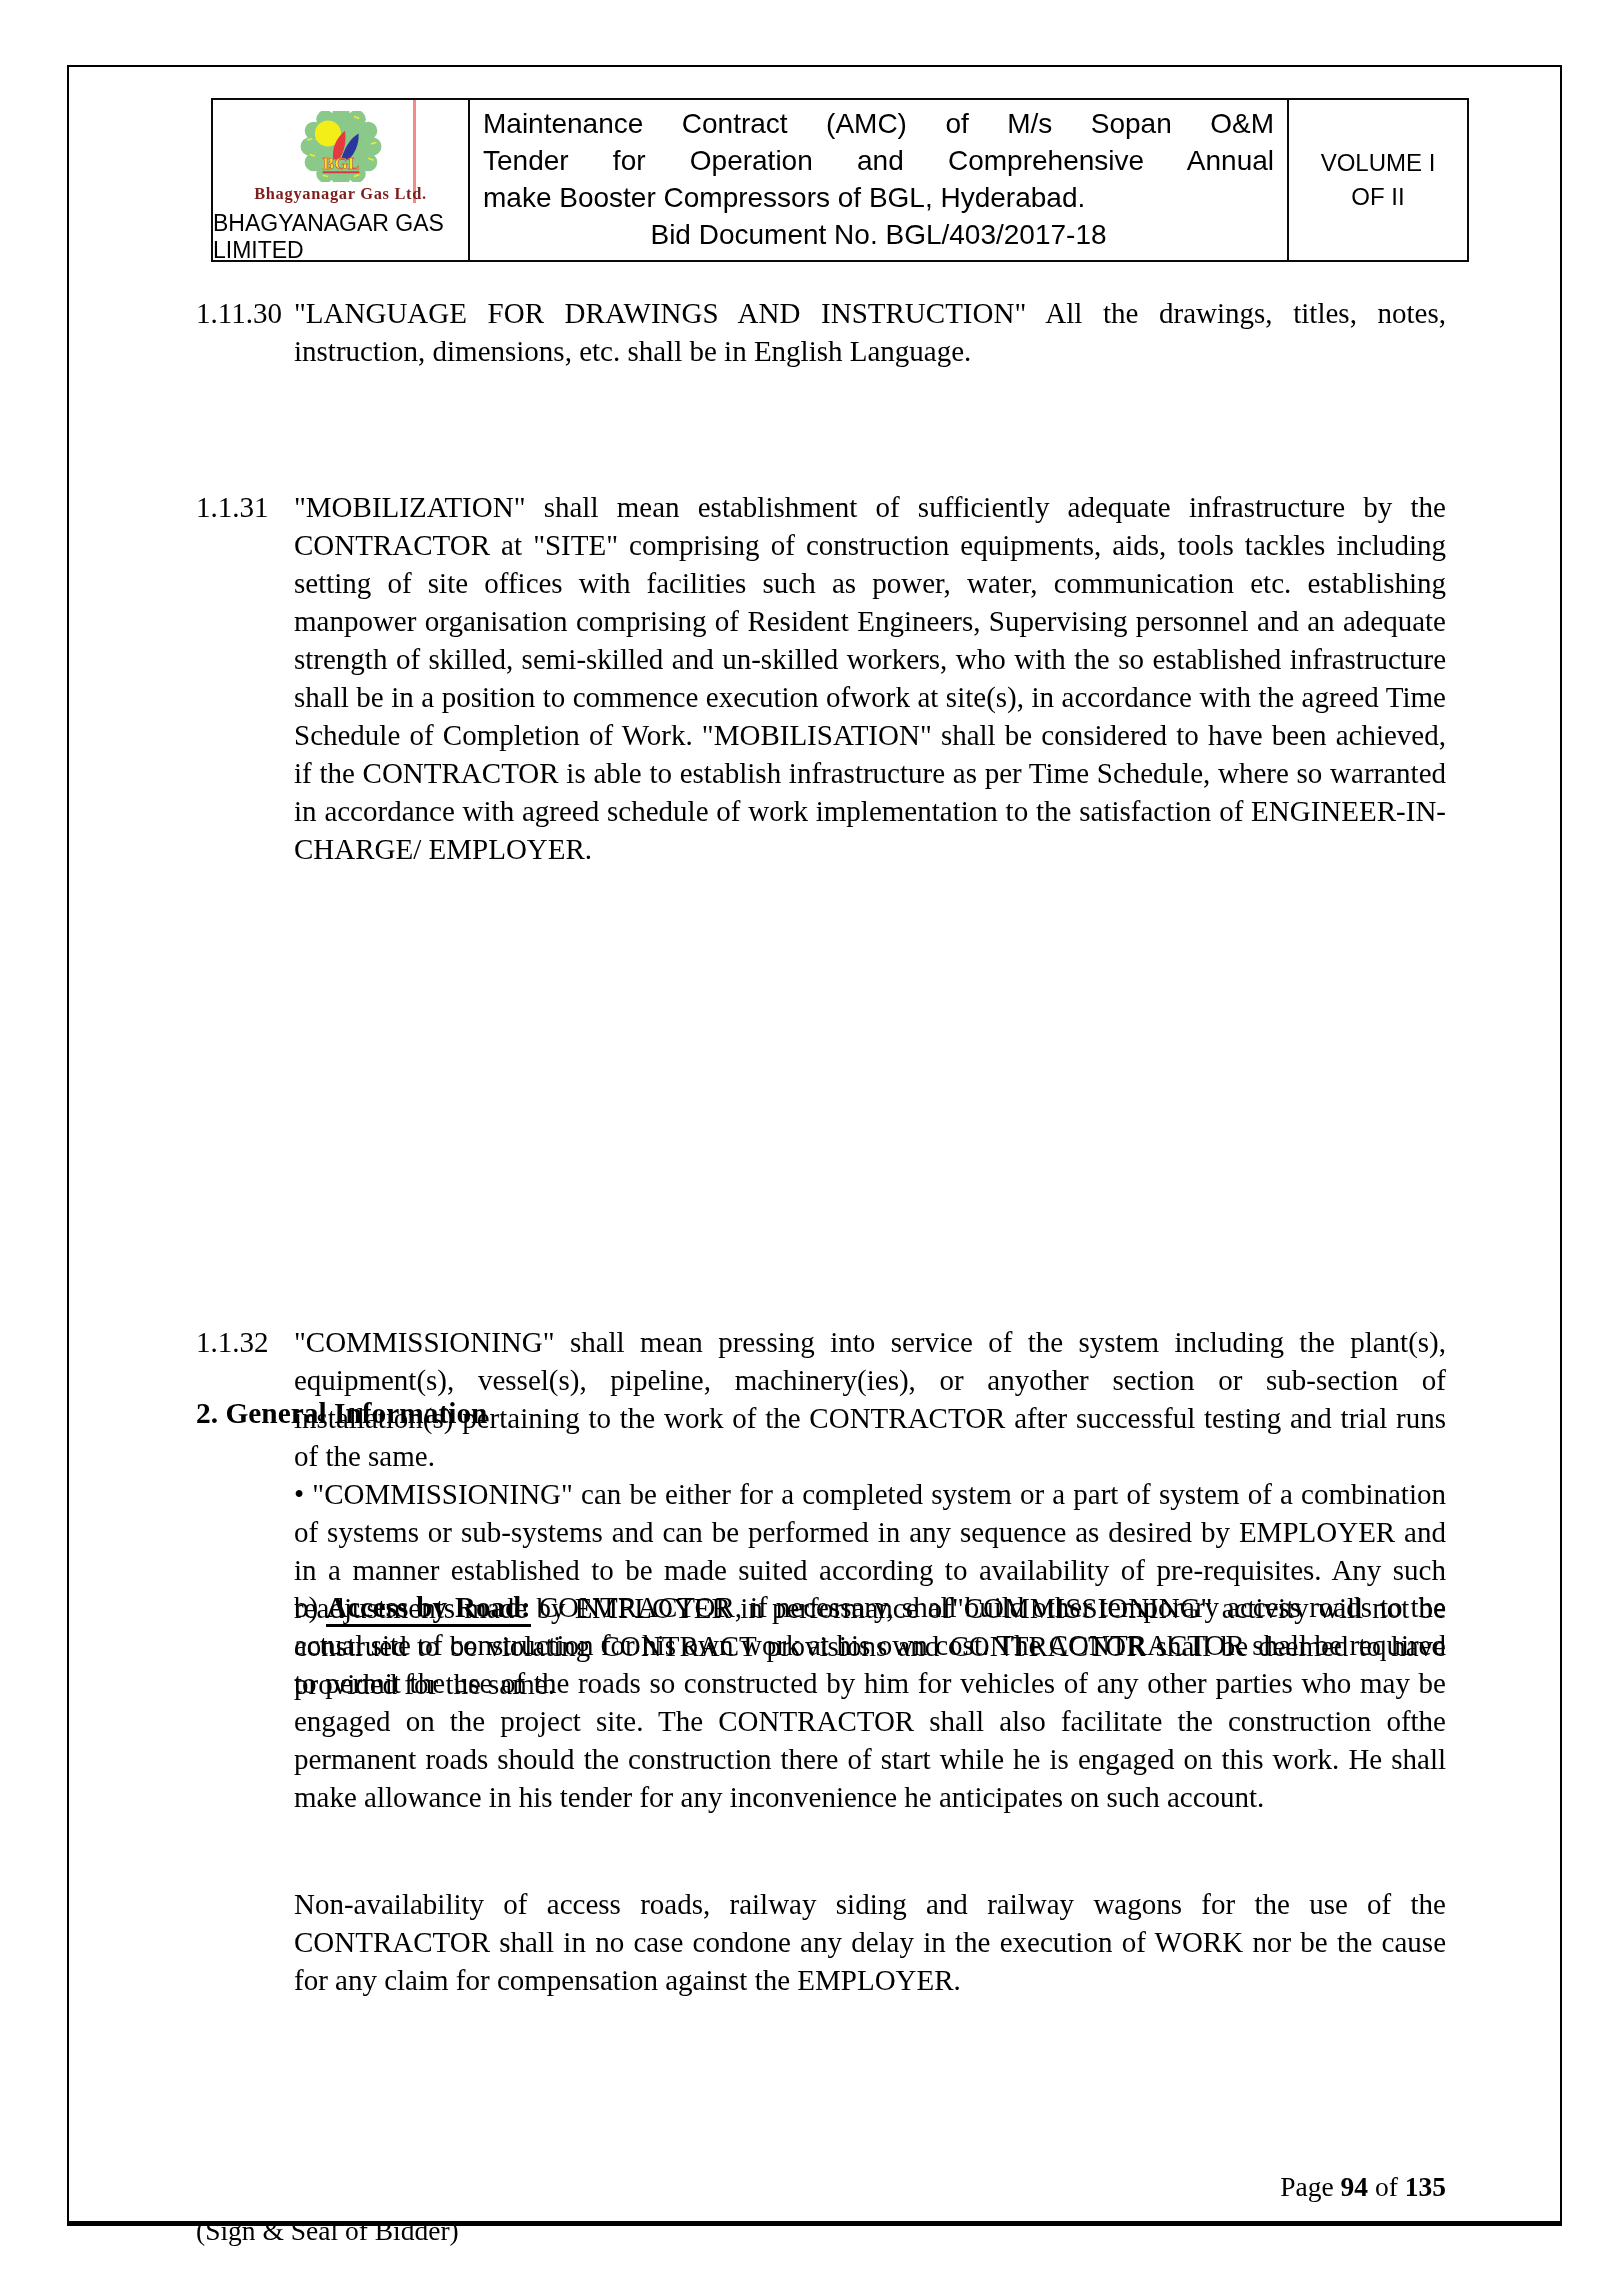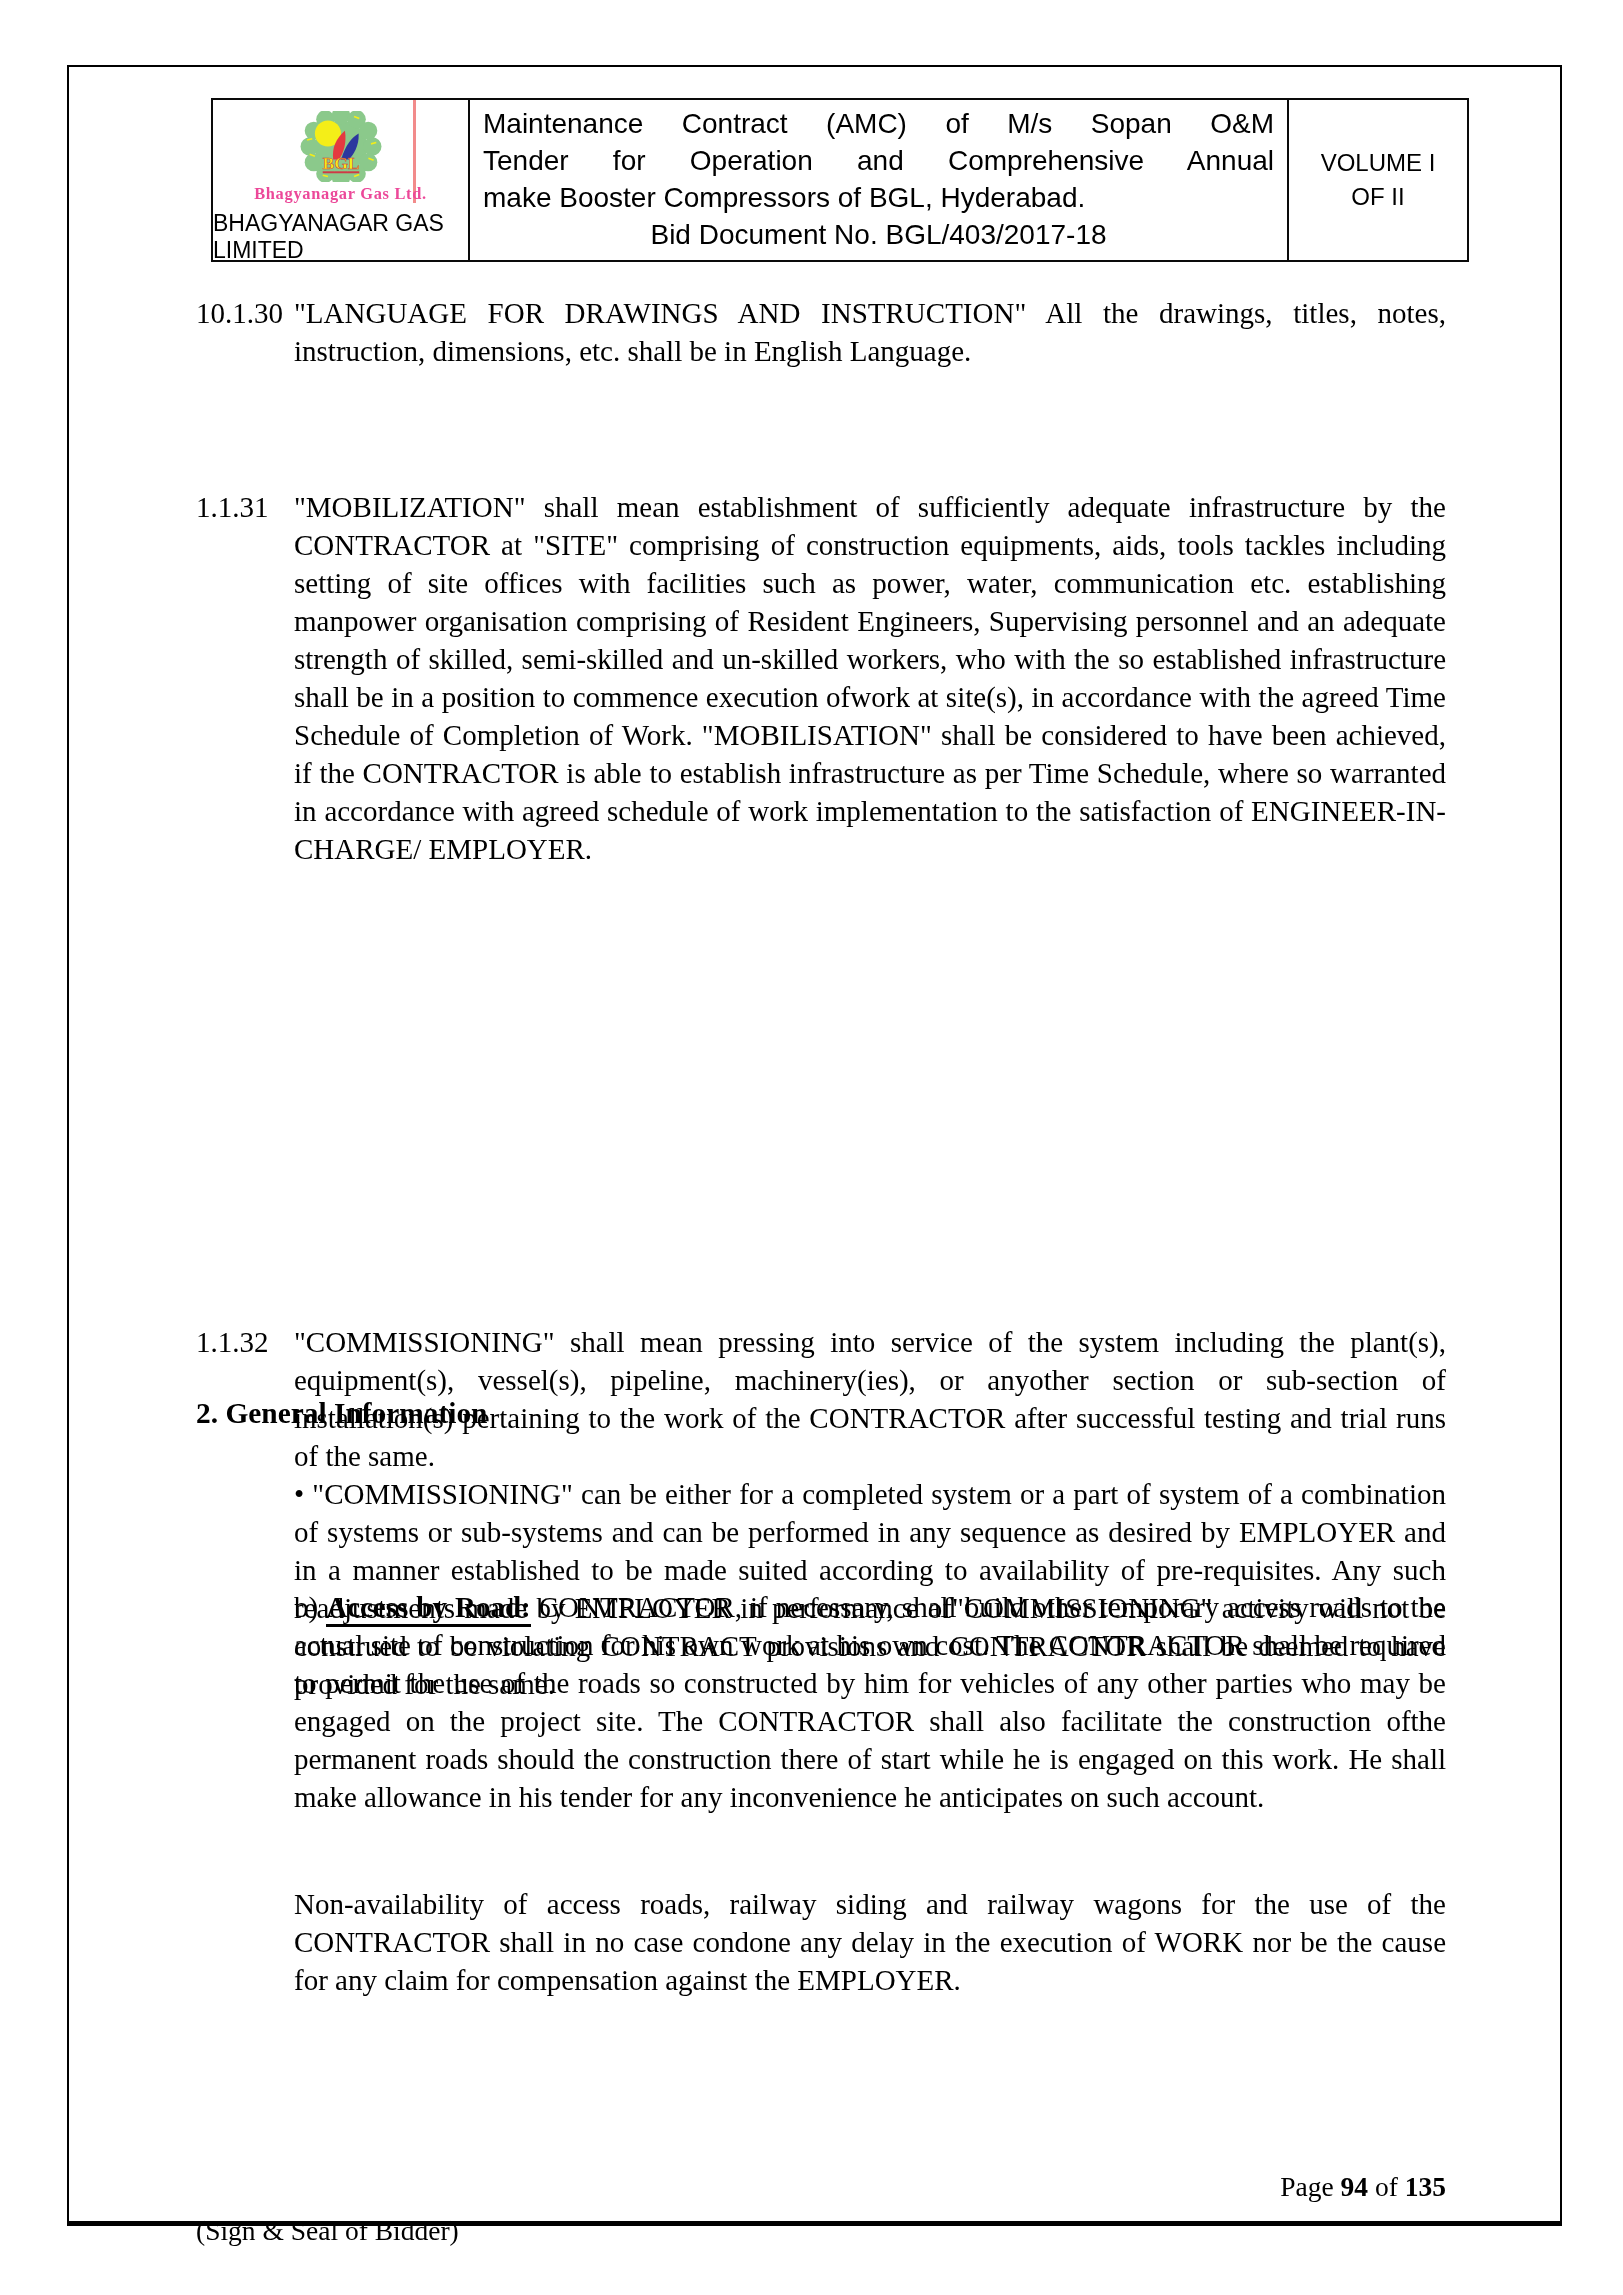--- a/index.html
+++ b/index.html
@@ -8,21 +8,21 @@
   .frame{position:absolute;left:67px;top:65px;width:1495px;height:2161px;
          border:2.6px solid #000;border-bottom-width:5.9px;box-sizing:border-box;}
   
   .htable{position:absolute;left:211px;top:98px;width:1258px;height:164px;
           border:2.6px solid #0a0a0a;box-sizing:border-box;display:flex;background:#fff;}
   .cell{box-sizing:border-box;}
   .cell-logo{width:257px;position:relative;border-right:2.6px solid #0a0a0a;}
   .red-accent{position:absolute;left:200px;top:0;width:2.6px;height:103px;background:#f28b8b;}
   .logo-svg{position:absolute;left:81px;top:10.5px;}
   .logo-caption{position:absolute;left:0;top:84px;width:100%;text-align:center;
-                color:#ec4899;font-size:16.4px;font-weight:bold;letter-spacing:0.7px;}
+                color:#7f1d1d;font-size:16.4px;font-weight:bold;letter-spacing:0.7px;}
   .company-name{position:absolute;left:0;top:110px;width:100%;
                 font-family:"Liberation Sans",sans-serif;font-size:23px;line-height:27px;}
   .cell-title{flex:1;border-right:2.6px solid #0a0a0a;padding:4.6px 13px 0 13px;
               font-family:"Liberation Sans",sans-serif;font-size:28px;line-height:37px;}
   .tline-j{text-align:justify;text-align-last:justify;}
   .tline-l{text-align:left;}
   .tline-c{text-align:center;}
   .cell-vol{width:178px;display:flex;flex-direction:column;justify-content:center;
             align-items:center;font-family:"Liberation Sans",sans-serif;
             font-size:24px;line-height:34px;}
@@ -89,21 +89,21 @@
       <div class="tline-l">make Booster Compressors of BGL, Hyderabad.</div>
       <div class="tline-c">Bid Document No. BGL/403/2017-18</div>
     </div>
     <div class="cell cell-vol">
       <div>VOLUME I</div>
       <div>OF II</div>
     </div>
   </div>
 
   <div class="para hang" style="top:294px;">
-    <span class="num">10.1.30</span>
+    <span class="num">1.11.30</span>
     <span>"LANGUAGE FOR DRAWINGS AND INSTRUCTION" All the drawings, titles, notes, instruction, dimensions, etc. shall be in English Language.</span>
   </div>
 
   <div class="para hang" style="top:412px;">
     <span class="num">1.1.31</span>
     <span>"MOBILIZATION" shall mean establishment of sufficiently adequate infrastructure by the CONTRACTOR at "SITE" comprising of construction equipments, aids, tools tackles including setting of site offices with facilities such as power, water, communication etc. establishing manpower organisation comprising of Resident Engineers, Supervising personnel and an adequate strength of skilled, semi-skilled and un-skilled workers, who with the so established infrastructure shall be in a position to commence execution ofwork at site(s), in accordance with the agreed Time Schedule of Completion of Work. "MOBILISATION" shall be considered to have been achieved, if the CONTRACTOR is able to establish infrastructure as per Time Schedule, where so warranted in accordance with agreed schedule of work implementation to the satisfaction of ENGINEER-IN-CHARGE/ EMPLOYER.</span>
   </div>
 
   <div class="para hang" style="top:867px;">
     <span class="num">1.1.32</span>

